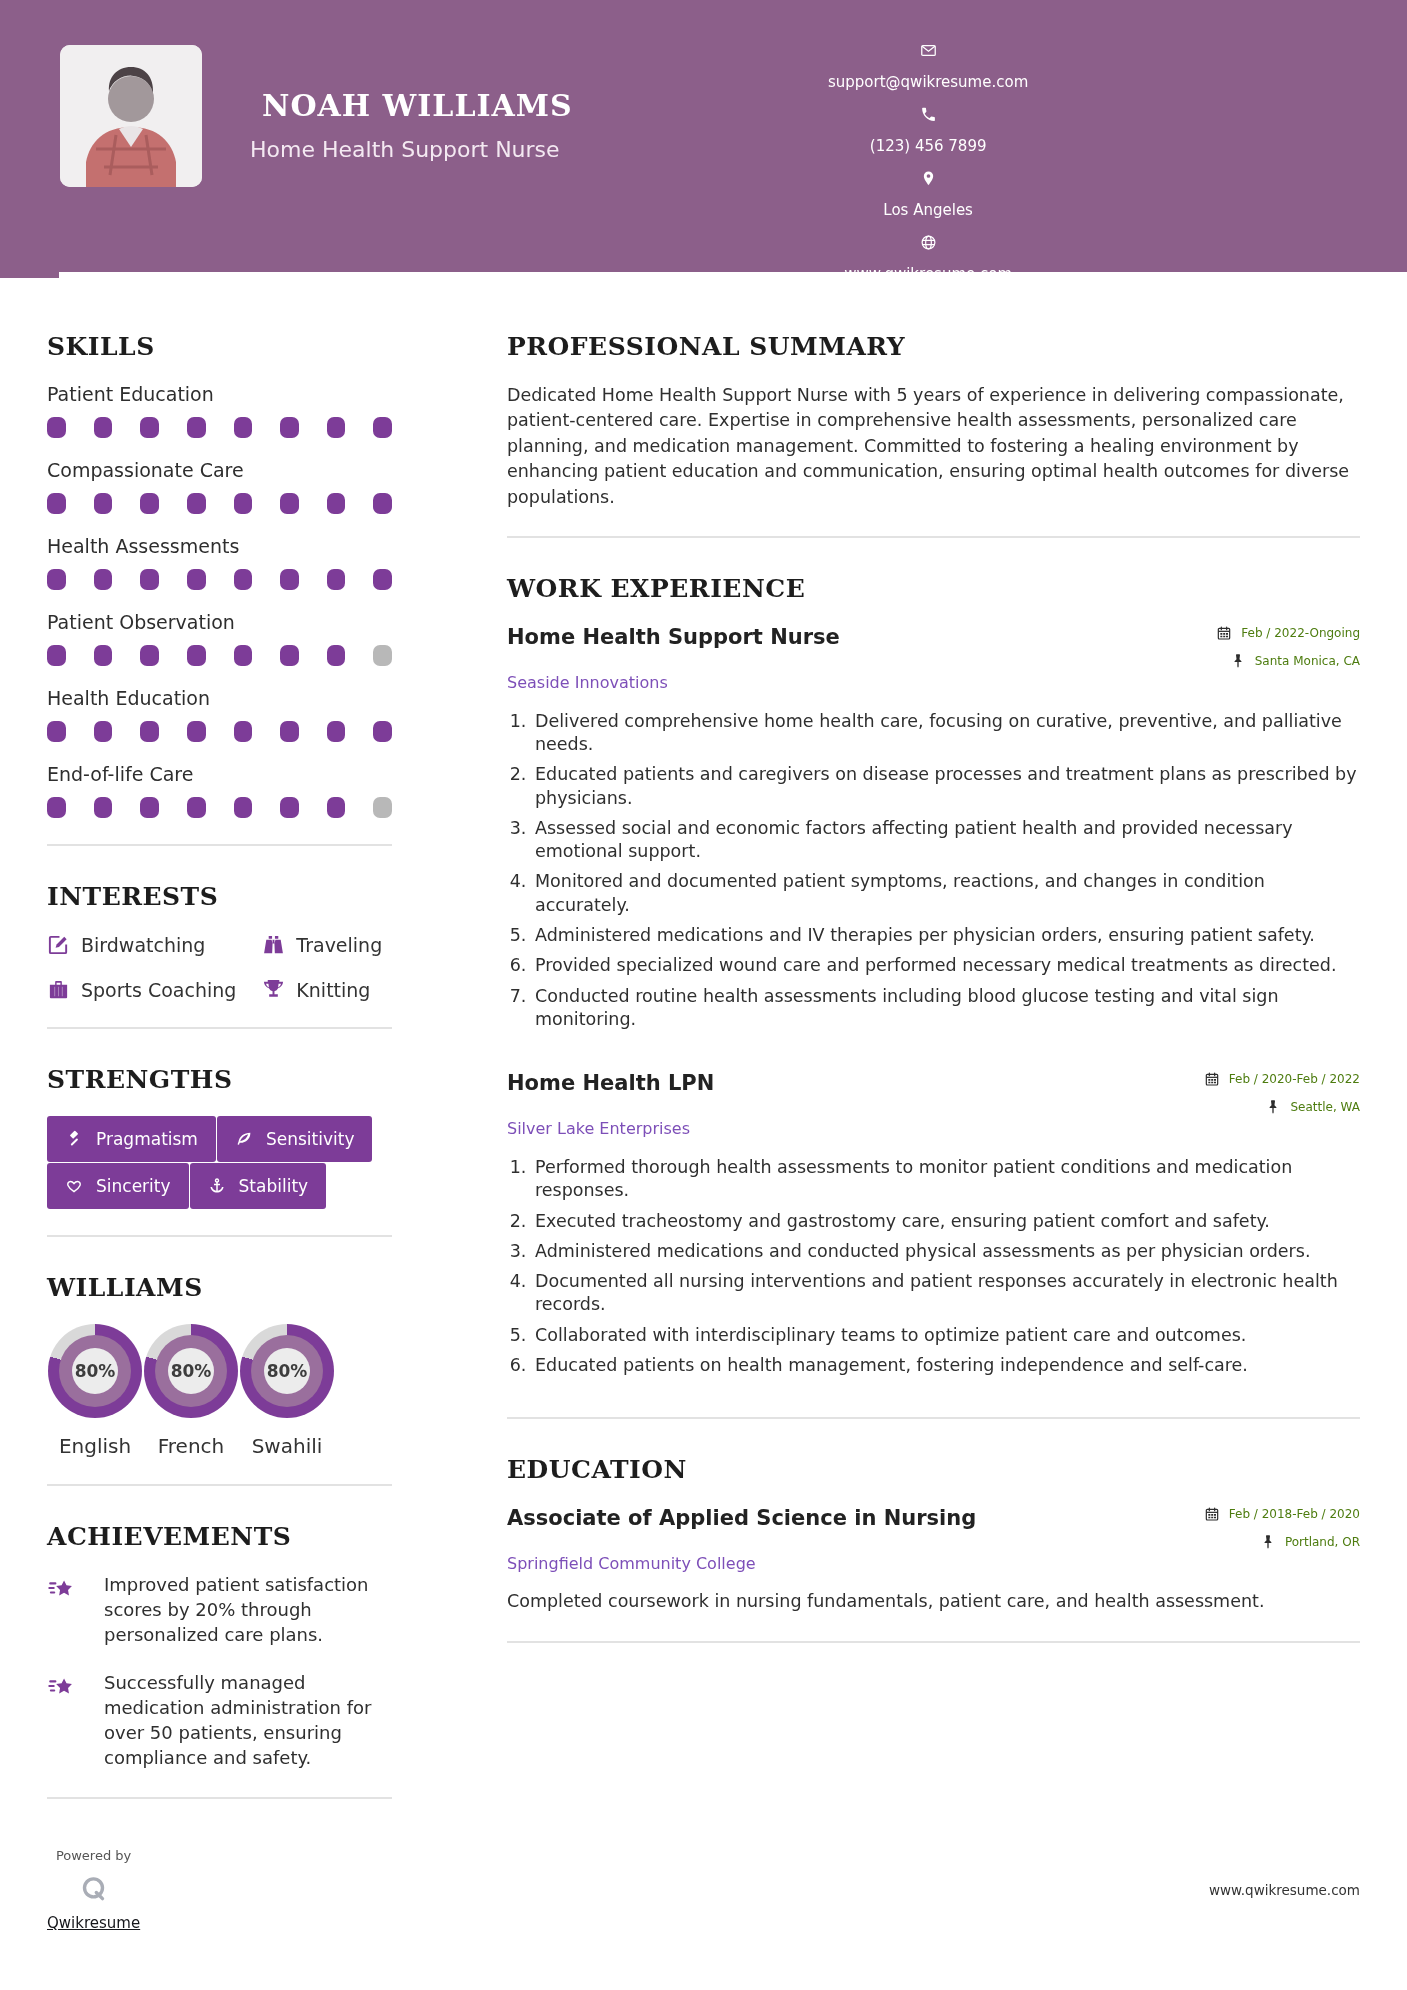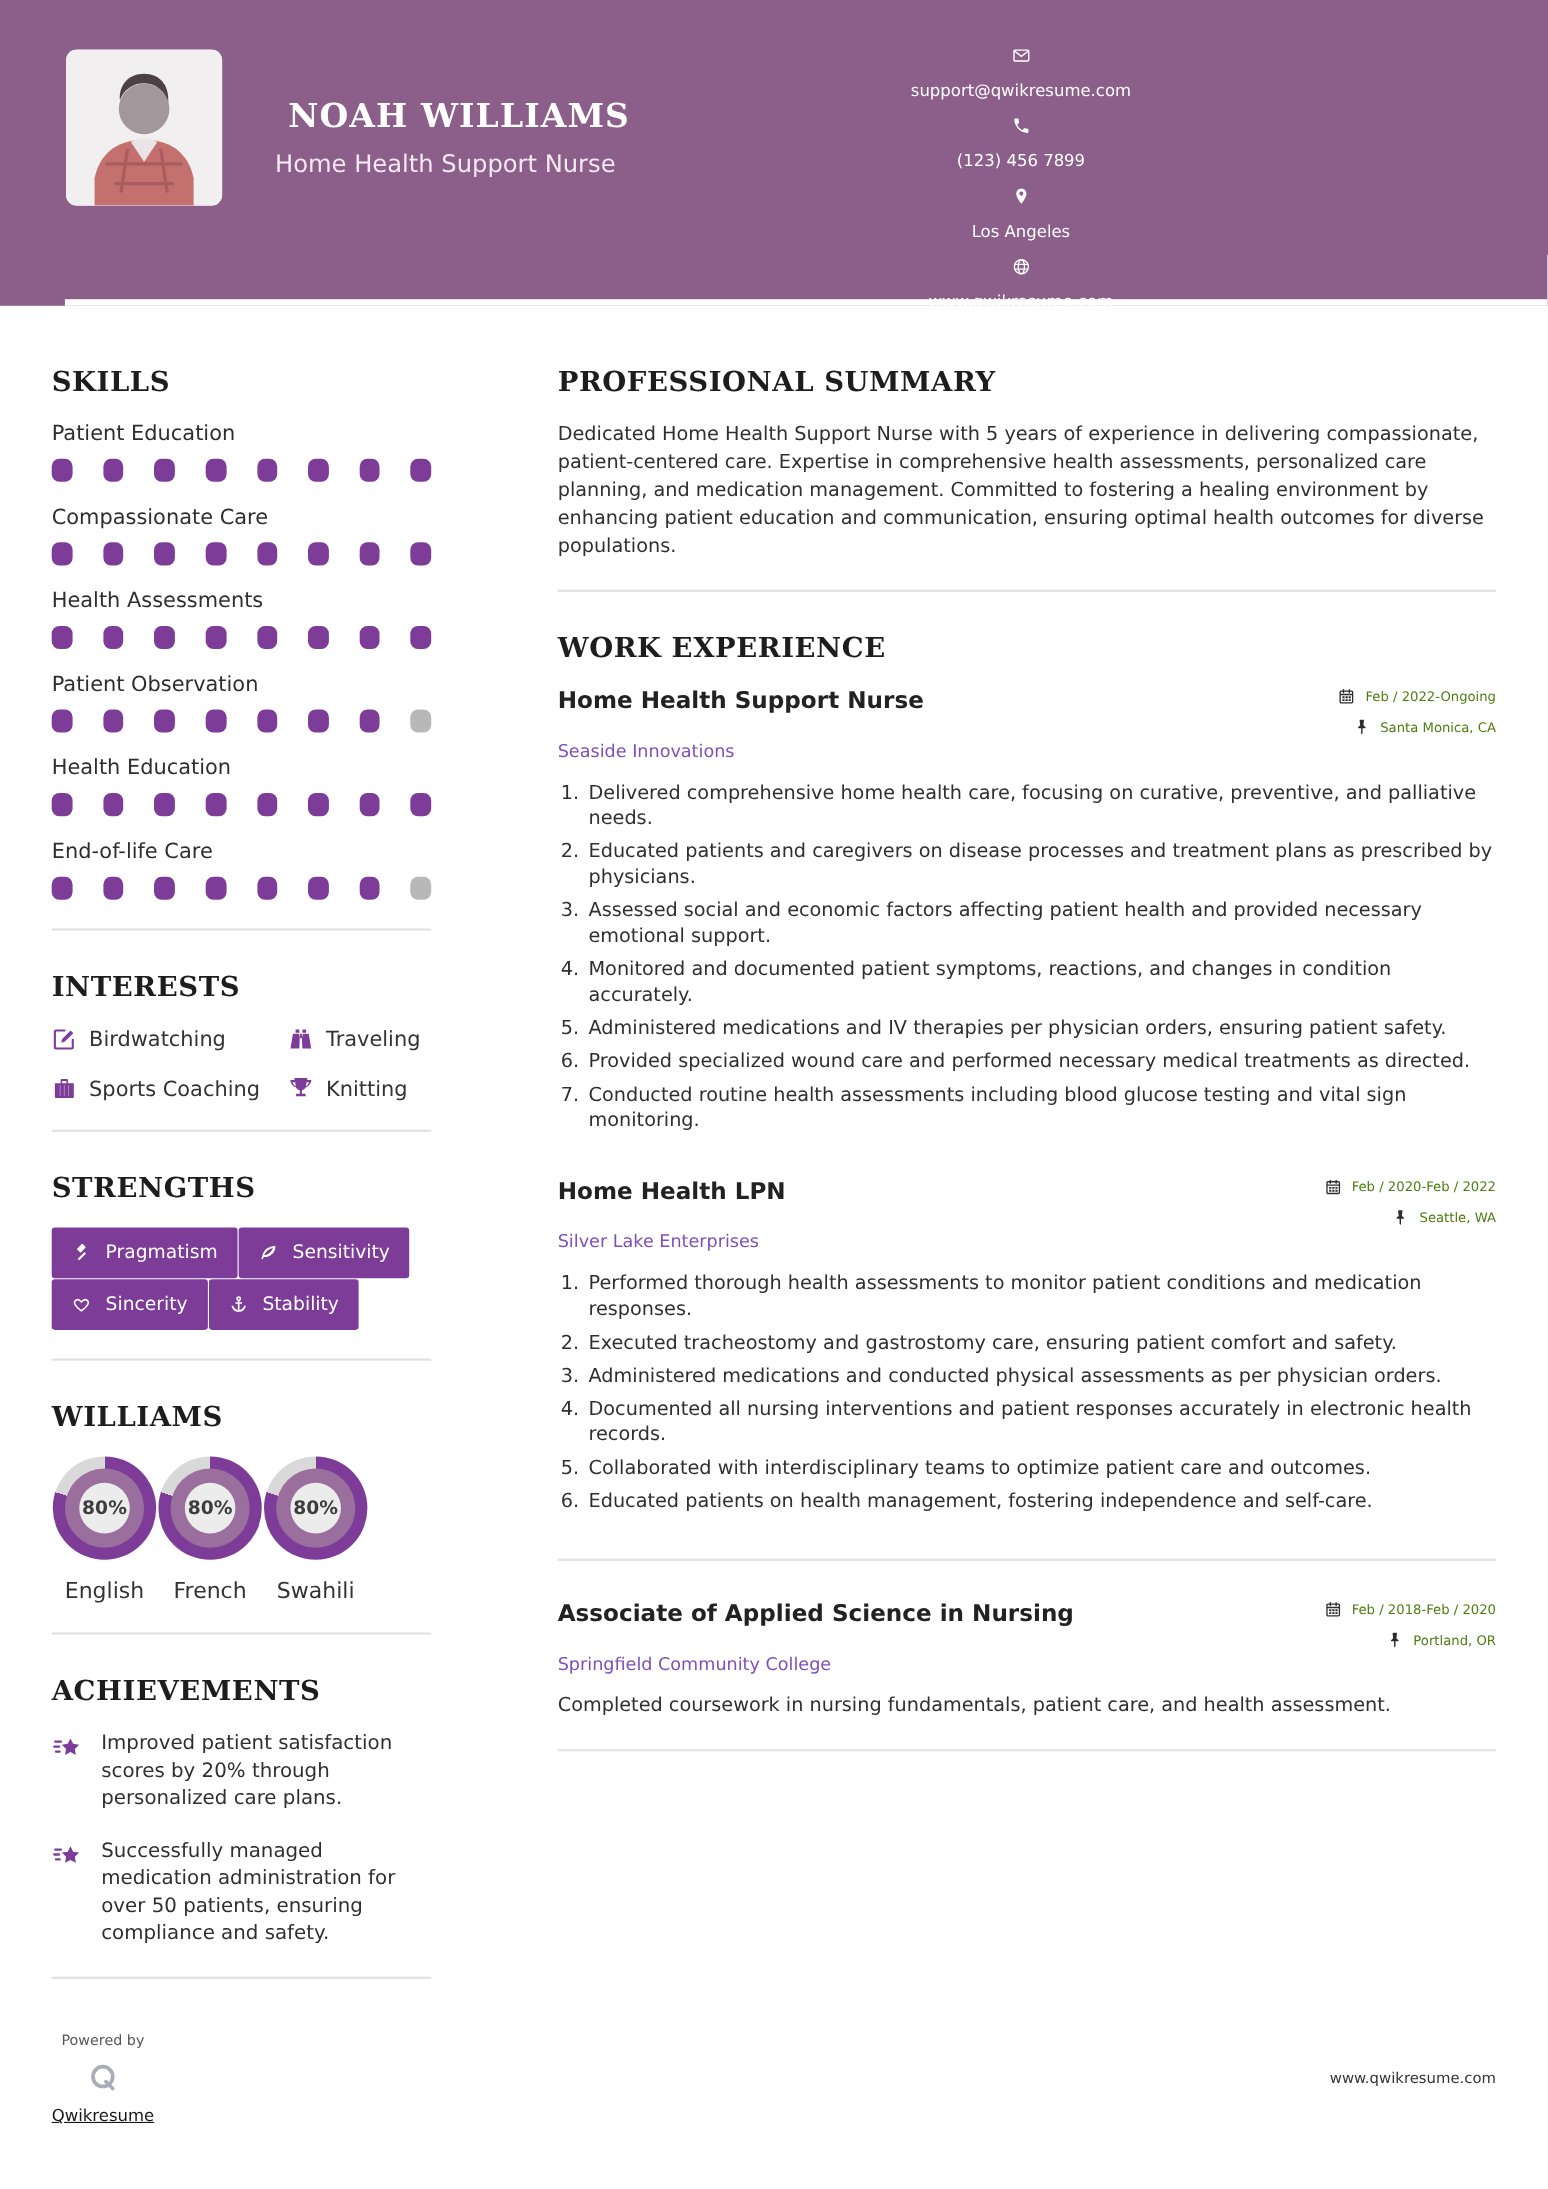--- a/index.html
+++ b/index.html
@@ -60,21 +60,21 @@
   .langs{display:flex;}
   .lang{width:96px;text-align:center;}
   .donut{position:relative;width:94px;height:94px;border-radius:50%;margin:0 auto;}
   .donut::before{content:"";position:absolute;inset:11px;border-radius:50%;background:var(--ring-mid);}
   .donut-center{position:absolute;inset:24px;border-radius:50%;background:#ececec;display:flex;align-items:center;justify-content:center;font-size:17px;font-weight:700;color:#3d3d3d;}
   .lang-label{margin-top:16px;font-size:20px;color:#333;}
 
   
   .ach{display:flex;align-items:flex-start;gap:14px;margin-bottom:24px;}
   .ach .icon{width:31px;height:31px;color:var(--accent);margin-top:2px;}
-  .ach-text{font-size:18px;line-height:1.38;color:#2f2f2f;}
+  .ach-text{font-size:18px;line-height:1.38;color:#2f2f2f;margin-left:12px;}
 
   
   .summary-p{margin:18px 0 0;font-size:17.5px;line-height:1.45;color:#2f2f2f;}
   .job{margin-bottom:40px;}
   .job-head{display:flex;justify-content:space-between;align-items:flex-start;}
   .job-title{font-size:21px;font-weight:600;color:#222;}
   .company{margin-top:24px;font-size:16px;color:var(--link);}
   .meta{text-align:right;}
   .meta-row{display:flex;justify-content:flex-end;align-items:center;gap:9px;margin-bottom:12px;font-size:12px;color:#4d7c0f;}
   .meta-row .icon{width:16px;height:16px;color:#2d2d2d;}
@@ -454,20 +454,21 @@
                 <li>Documented all nursing interventions and patient responses accurately in electronic health records.</li>
                 <li>Collaborated with interdisciplinary teams to optimize patient care and outcomes.</li>
                 <li>Educated patients on health management, fostering independence and self-care.</li>
               </ol>
             </div>
           </div>
       </section>
       <hr class="divider">
 
       <section>
+        <h2 class="sect">EDUCATION</h2>
         <div class="job-head">
           <div>
             <div class="job-title">Associate of Applied Science in Nursing</div>
             <div class="company">Springfield Community College</div>
           </div>
           <div class="meta" id="edu-meta">
               <div class="meta">
                 <div class="meta-row">
                   <span class="icon">
                     <svg viewBox="0 0 24 24">

